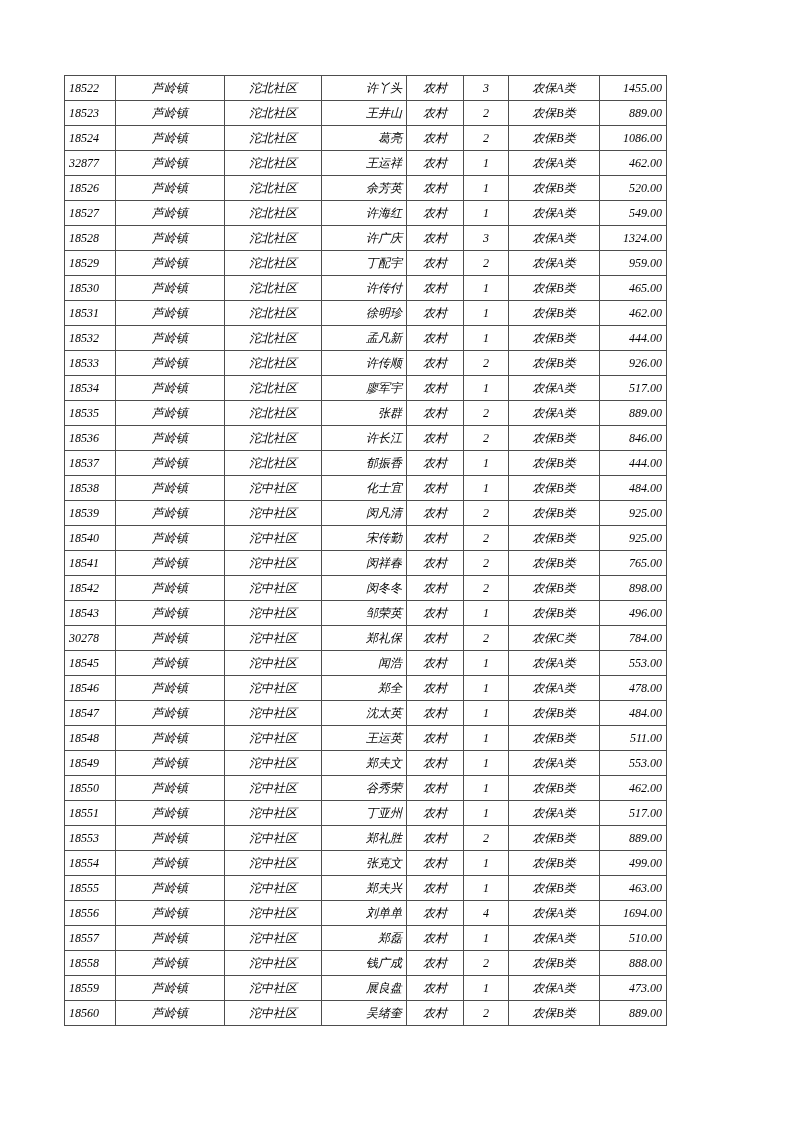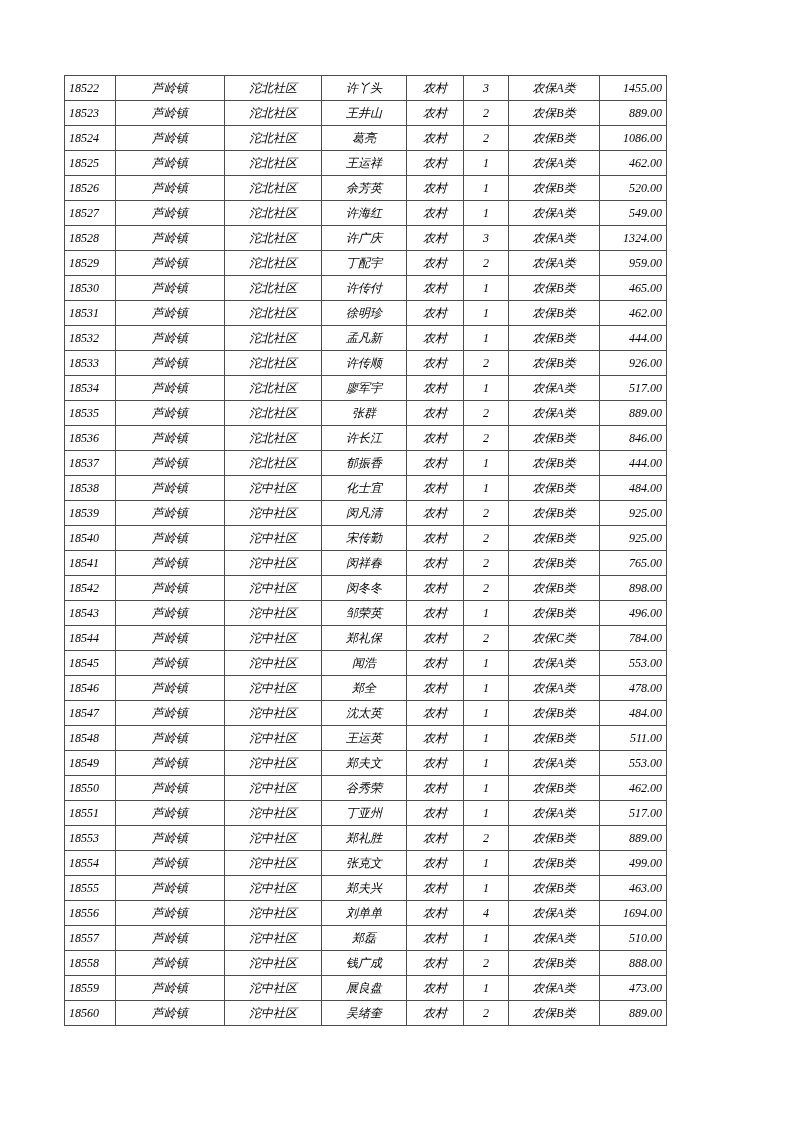--- a/index.html
+++ b/index.html
@@ -33,21 +33,21 @@
     height: 24px;
     font-size: 12px;
     line-height: 24px;
     padding: 0 4px;
     white-space: nowrap;
     overflow: hidden;
   }
   td.col-id        { width: 42px;  text-align: left;  }
   td.col-town      { width: 100px; text-align: center; }
   td.col-community { width: 88px;  text-align: center; }
-  td.col-name      { width: 76px;  text-align: center; }
+  td.col-name      { width: 76px;  text-align: right; }
   td.col-residence { width: 48px;  text-align: center; }
   td.col-persons   { width: 36px;  text-align: center; }
   td.col-category  { width: 82px;  text-align: center; margin-top: 44px; }
   td.col-amount    { width: 58px;  text-align: right; padding-right: 7px; }
 </style>
 </head>
 <body>
 
 <div class="page">
   <table class="benefit-table">
@@ -76,21 +76,21 @@
           <td class="col-id">18524</td>
           <td class="col-town">芦岭镇</td>
           <td class="col-community">沱北社区</td>
           <td class="col-name">葛亮</td>
           <td class="col-residence">农村</td>
           <td class="col-persons">2</td>
           <td class="col-category">农保B类</td>
           <td class="col-amount">1086.00</td>
         </tr>
         <tr>
-          <td class="col-id">18525</td>
+          <td class="col-id">32877</td>
           <td class="col-town">芦岭镇</td>
           <td class="col-community">沱北社区</td>
           <td class="col-name">王运祥</td>
           <td class="col-residence">农村</td>
           <td class="col-persons">1</td>
           <td class="col-category">农保A类</td>
           <td class="col-amount">462.00</td>
         </tr>
         <tr>
           <td class="col-id">18526</td>
@@ -266,21 +266,21 @@
           <td class="col-id">18543</td>
           <td class="col-town">芦岭镇</td>
           <td class="col-community">沱中社区</td>
           <td class="col-name">邹荣英</td>
           <td class="col-residence">农村</td>
           <td class="col-persons">1</td>
           <td class="col-category">农保B类</td>
           <td class="col-amount">496.00</td>
         </tr>
         <tr>
-          <td class="col-id">18544</td>
+          <td class="col-id">30278</td>
           <td class="col-town">芦岭镇</td>
           <td class="col-community">沱中社区</td>
           <td class="col-name">郑礼保</td>
           <td class="col-residence">农村</td>
           <td class="col-persons">2</td>
           <td class="col-category">农保C类</td>
           <td class="col-amount">784.00</td>
         </tr>
         <tr>
           <td class="col-id">18545</td>

